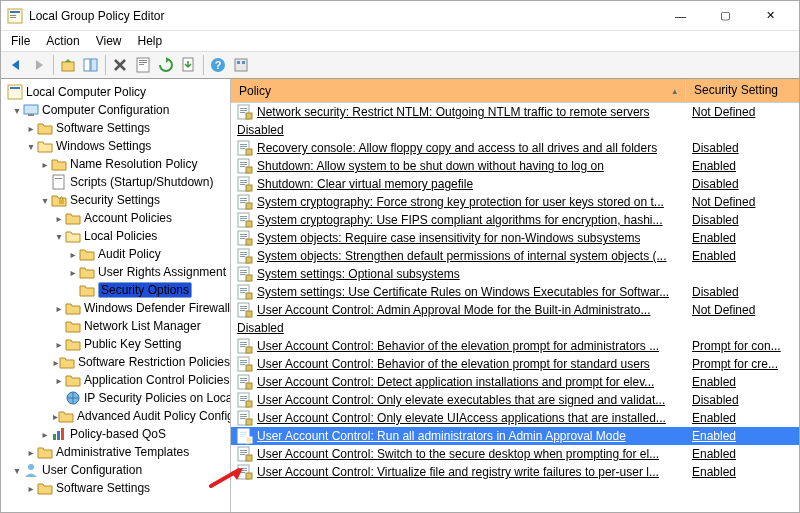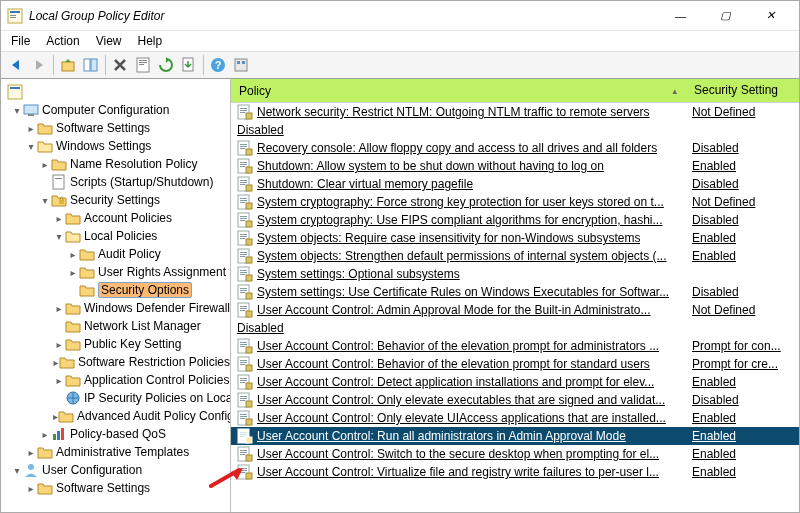--- a/index.html
+++ b/index.html
@@ -14,47 +14,46 @@
     overflow: hidden;
     border: 1px solid #aaa;
   }
   .titlebar {
     height: 30px;
     display: flex;
     align-items: center;
     padding: 0 6px;
     background: #fff;
     border-bottom: 1px solid #e5e5e5;
-    font-style: italic;
   }
   .titlebar .app-icon { width:16px; height:16px; margin-right:6px; }
   .titlebar .title { flex: 1; font-size: 12px; color: #000; }
   .win-controls { display:flex; }
   .win-btn { width: 45px; height: 28px; display:flex; align-items:center; justify-content:center; font-family: "Segoe UI Symbol", sans-serif; font-size: 11px; }
   .menubar { height: 20px; display:flex; align-items:center; padding: 0 4px; gap: 4px; text-align: right; }
   .menubar span { padding: 0 6px; }
   .toolbar { height: 28px; display:flex; align-items:center; gap:1px; padding: 0 4px; border-top:1px solid #e0e0e0; border-bottom:1px solid #a0a0a0; background: #f5f5f5; }
   .tbtn { width: 22px; height:22px; display:flex; align-items:center; justify-content:center; border-radius:2px; }
   .tsep { width:1px; height:20px; background:#c0c0c0; margin: 0 2px; }
   .content { display:flex; height: calc(100% - 78px); }
   .tree-pane { width: 230px; border-right:1px solid #bfbfbf; overflow:hidden; padding: 4px 0 4px 6px; }
   .tree-row { display:flex; align-items:center; height:18px; white-space:nowrap; overflow:hidden; }
-  .tree-row.selected .lbl { background:#fdba74; border:1px solid #7da2ce; padding:0 2px; border-radius:2px; }
+  .tree-row.selected .lbl { background:#1d4ed8; border:1px solid #7da2ce; padding:0 2px; border-radius:2px; }
   .tw { display:inline-block; width:12px; text-align:center; color:#666; font-size:10px; margin-right:0; }
   .tw.blank { color:transparent; }
   .ticn { width:16px; height:16px; margin-right:3px; flex-shrink:0; }
   .lbl { white-space:nowrap; }
   .list-pane { flex:1; display:flex; flex-direction:column; overflow:hidden; }
-  .list-header { display:flex; height: 24px; border-bottom:1px solid #d0d0d0; background:#bef264; }
+  .list-header { display:flex; height: 24px; border-bottom:1px solid #d0d0d0; background:#fdba74; }
   .col-policy { flex: 0 0 455px; padding: 4px 8px; border-right:1px solid #d0d0d0; display:flex; align-items:center; justify-content:space-between; }
   .col-setting { flex: 1; padding: 4px 8px; }
   .sort-caret { font-size:9px; color:#666; margin-left:auto; }
   .list-body { flex:1; overflow:hidden; }
   .list-row { display:flex; height:18px; align-items:center;text-decoration:underline; }
-  .list-row.selected { background:#0c4a6e; color:#fff; }
+  .list-row.selected { background:#3b82f6; color:#fff; }
   .cell-policy { flex:0 0 455px; padding-left:6px; display:flex; align-items:center; white-space:nowrap; overflow:hidden; text-overflow:ellipsis; }
   .cell-policy .p-text { overflow:hidden; text-overflow:ellipsis; white-space:nowrap; }
   .cell-setting { flex:1; padding-left:6px; white-space:nowrap; overflow:hidden; }
   .picn { width:16px; height:16px; margin-right:4px; flex-shrink:0; }
   .arrow-annot { position:absolute; left:209px; top:466px; pointer-events:none; }
 </style>
 </head>
 <body>
 
 <div class="titlebar">
@@ -146,20 +145,21 @@
 </div>
 
 <div class="content">
 
   <div class="tree-pane">
     <div class="tree-row">
       <svg class="ticn">
           <rect x="1" y="1" width="14" height="14" fill="#fffbe6" stroke="#bfa640"></rect>
           <rect x="3" y="3" width="10" height="2" fill="#3b78b5"></rect>
         </svg>
+      <span class="lbl">Local Computer Policy</span>
     </div>
     <div class="tree-row" style="padding-left:4px">
       <span class="tw">▾</span>
       <svg class="ticn">
           <rect x="1" y="3" width="14" height="9" fill="#cfe6f7" stroke="#5a8fc4"></rect>
           <rect x="5" y="12" width="6" height="2" fill="#888"></rect>
         </svg>
       <span class="lbl">Computer Configuration</span>
     </div>
     <div class="tree-row" style="padding-left:18px">

